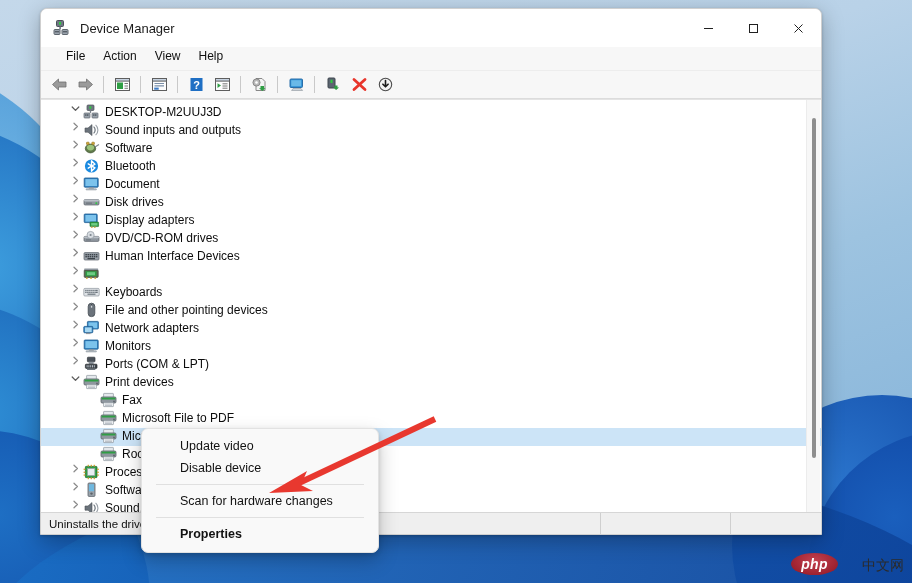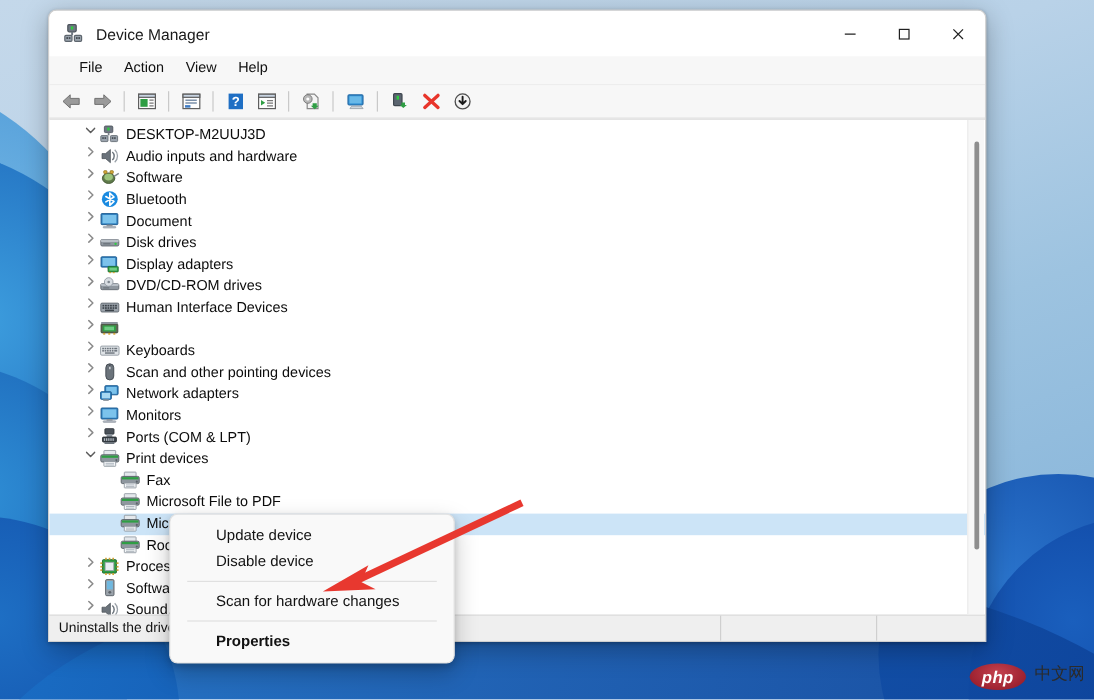--- a/index.html
+++ b/index.html
@@ -127,22 +127,22 @@
   .mi { height: 22px; display: flex; align-items: center; padding-left: 38px;
         font-size: 12.5px; color: #121212; }
   .mi.bold { font-weight: bold; }
   .msep { height: 1px; background: #e0e0e0; margin: 5px 14px 5px 14px; }
 
   
   #arrow { position: absolute; left: 255px; top: 405px; width: 195px; height: 100px; z-index: 60; }
 
   
   #watermark {
-    position: absolute; right: 8px; bottom: 8px; display: flex; align-items: flex-start;
-    z-index: 70; gap: 7px;
+    position: absolute; right: 8px; bottom: 8px; display: flex; align-items: flex-end;
+    z-index: 70; gap: 24px;
   }
   .wm-oval {
     width: 47px; height: 22px; border-radius: 50%;
     background: radial-gradient(ellipse at 50% 35%, #c4414f 0%, #9e2230 70%, #7d1824 100%);
     display: flex; align-items: center; justify-content: center;
     font-style: italic; font-weight: bold; font-size: 14px; color: #ffffff;
     letter-spacing: .3px;
   }
   .wm-cn { font-size: 14px; color: #2b2b2b; font-family: "DejaVu Sans", sans-serif; }
 </style>
@@ -317,21 +317,21 @@
             <span class="chev">
               <svg width="9" height="9" viewBox="0 0 9 9">
                 <path d="M3 1.2 L6.4 4.5 L3 7.8" fill="none" stroke="#8a8a8a" stroke-width="1.25" stroke-linecap="round" stroke-linejoin="round"></path>
               </svg>
             </span>
             <span class="ico"><svg width="17" height="16" viewBox="0 0 17 16">
                 <path d="M2 6 h3 l4 -3.4 v11 l-4 -3.4 h-3 z" fill="#6b737b" stroke="#4b5258" stroke-width=".6"></path>
                 <path d="M10.6 4.6 a4.5 4.5 0 0 1 0 6.8" fill="none" stroke="#6b737b" stroke-width="1.2"></path>
                 <path d="M12.6 2.8 a7 7 0 0 1 0 10.4" fill="none" stroke="#9aa1a8" stroke-width="1.1"></path>
               </svg></span>
-            <span class="lbl">Audio inputs and hardware</span>
+            <span class="lbl">Sound inputs and outputs</span>
           </div>
           <div class="row">
             <span class="chev">
               <svg width="9" height="9" viewBox="0 0 9 9">
                 <path d="M3 1.2 L6.4 4.5 L3 7.8" fill="none" stroke="#8a8a8a" stroke-width="1.25" stroke-linecap="round" stroke-linejoin="round"></path>
               </svg>
             </span>
             <span class="ico"><svg width="17" height="16" viewBox="0 0 17 16">
                 <ellipse cx="7.5" cy="8.5" rx="5.2" ry="4.4" fill="#5f7a4a" stroke="#3f5430" stroke-width=".7"></ellipse>
                 <ellipse cx="7.5" cy="7.6" rx="3.6" ry="2.8" fill="#9cc47c"></ellipse>
@@ -485,21 +485,21 @@
             <span class="chev">
               <svg width="9" height="9" viewBox="0 0 9 9">
                 <path d="M3 1.2 L6.4 4.5 L3 7.8" fill="none" stroke="#8a8a8a" stroke-width="1.25" stroke-linecap="round" stroke-linejoin="round"></path>
               </svg>
             </span>
             <span class="ico"><svg width="17" height="16" viewBox="0 0 17 16">
                 <rect x="5.2" y="1.2" width="6.6" height="13.4" rx="3.2" fill="#6b737b" stroke="#434a51" stroke-width=".8"></rect>
                 <line x1="8.5" y1="2" x2="8.5" y2="5.6" stroke="#3b4249" stroke-width=".9"></line>
                 <rect x="7.9" y="3.4" width="1.3" height="2.4" rx=".5" fill="#d5dade"></rect>
               </svg></span>
-            <span class="lbl">Scan and other pointing devices</span>
+            <span class="lbl">File and other pointing devices</span>
           </div>
           <div class="row">
             <span class="chev">
               <svg width="9" height="9" viewBox="0 0 9 9">
                 <path d="M3 1.2 L6.4 4.5 L3 7.8" fill="none" stroke="#8a8a8a" stroke-width="1.25" stroke-linecap="round" stroke-linejoin="round"></path>
               </svg>
             </span>
             <span class="ico"><svg width="17" height="16" viewBox="0 0 17 16">
                 <rect x="4.4" y="1.4" width="11" height="7.6" rx=".8" fill="#2f7fbf" stroke="#1f5e92" stroke-width=".8"></rect>
                 <rect x="5.5" y="2.4" width="8.8" height="5.8" fill="#7cc3ec"></rect>
@@ -676,21 +676,21 @@
     </div>
 
     <div class="statusbar">
       <div class="sb-cell sb-main">Uninstalls the driver for the selected device.</div>
       <div class="sb-cell sb-2"></div>
       <div class="sb-cell sb-3"></div>
     </div>
   </div>
 
   <div id="ctxmenu">
-      <div class="mi">Update device</div>
+      <div class="mi">Update video</div>
       <div class="mi">Disable device</div>
       <div class="msep"></div>
       <div class="mi">Scan for hardware changes</div>
       <div class="msep"></div>
       <div class="mi bold">Properties</div>
     </div>
 
   <svg id="arrow" viewBox="0 0 195 100">
     <line x1="180" y1="14" x2="44" y2="78" stroke="#e8382f" stroke-width="6" stroke-linecap="butt"></line>
     <path d="M14 88 L52 66 L46 80 L58 86 Z" fill="#e8382f"></path>

